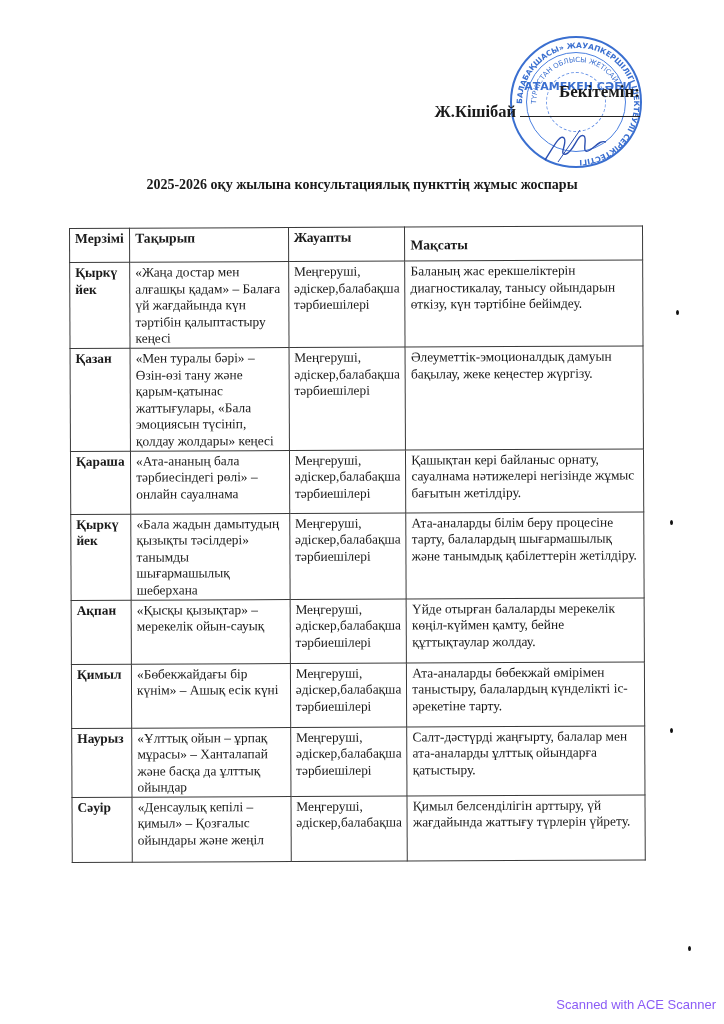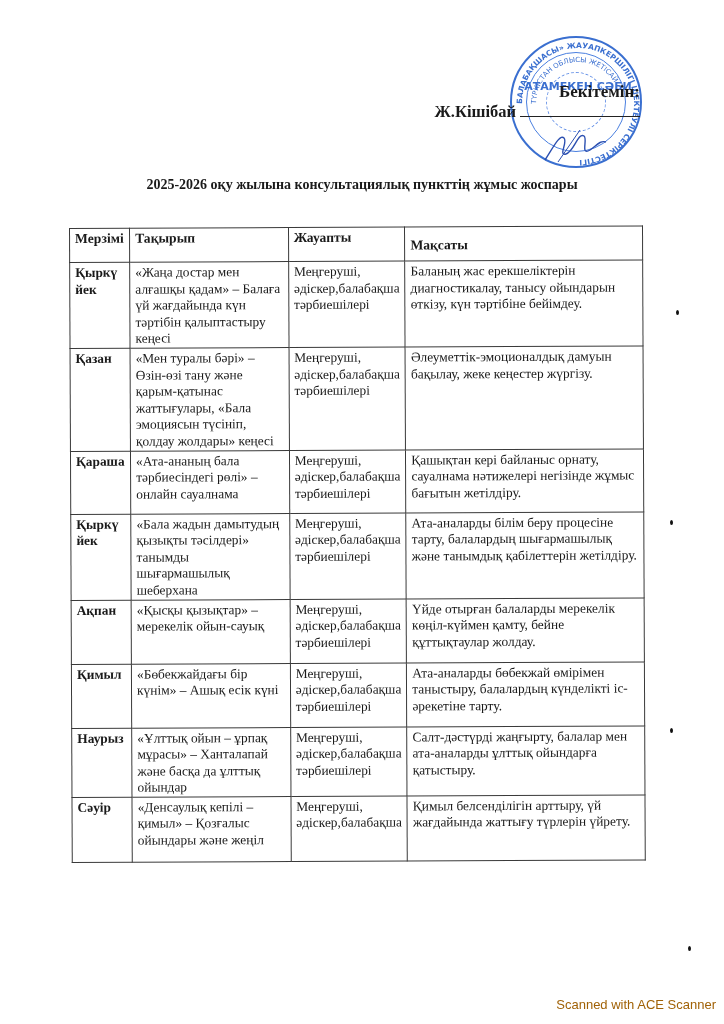--- a/index.html
+++ b/index.html
@@ -43,21 +43,21 @@
   }
   table.plan td, table.plan th {
     border: 1px solid #3a3a3a; vertical-align: top; padding: 2px 5px 0 5px; text-align: left;
   }
   table.plan th { font-weight: bold; font-size: 13.6px; }
   col.c1 { width: 61px; } col.c2 { width: 160px; } col.c3 { width: 112px; } col.c4 { width: 241px; }
   td.month { font-weight: bold; word-break: break-all; }
   .dot { position: absolute; width: 3px; height: 5px; background: #111; border-radius: 50%; }
   .footer-mark {
     position: absolute; right: 8px; bottom: 12px; font-family: "Liberation Sans", "DejaVu Sans", sans-serif;
-    font-size: 13px; color: #a16207;
+    font-size: 13px; color: #8b5cf6;
   }
 </style>
 </head>
 <body>
 
 <div class="stamp">
   <svg class="stamp-ring-text" viewBox="0 0 132 132">
     <defs>
       <path id="ringOuter" d="M66,66 m-56,0 a56,56 0 1,1 112,0 a56,56 0 1,1 -112,0"></path>
       <path id="ringInner" d="M66,66 m-42,0 a42,42 0 1,1 84,0 a42,42 0 1,1 -84,0"></path>

